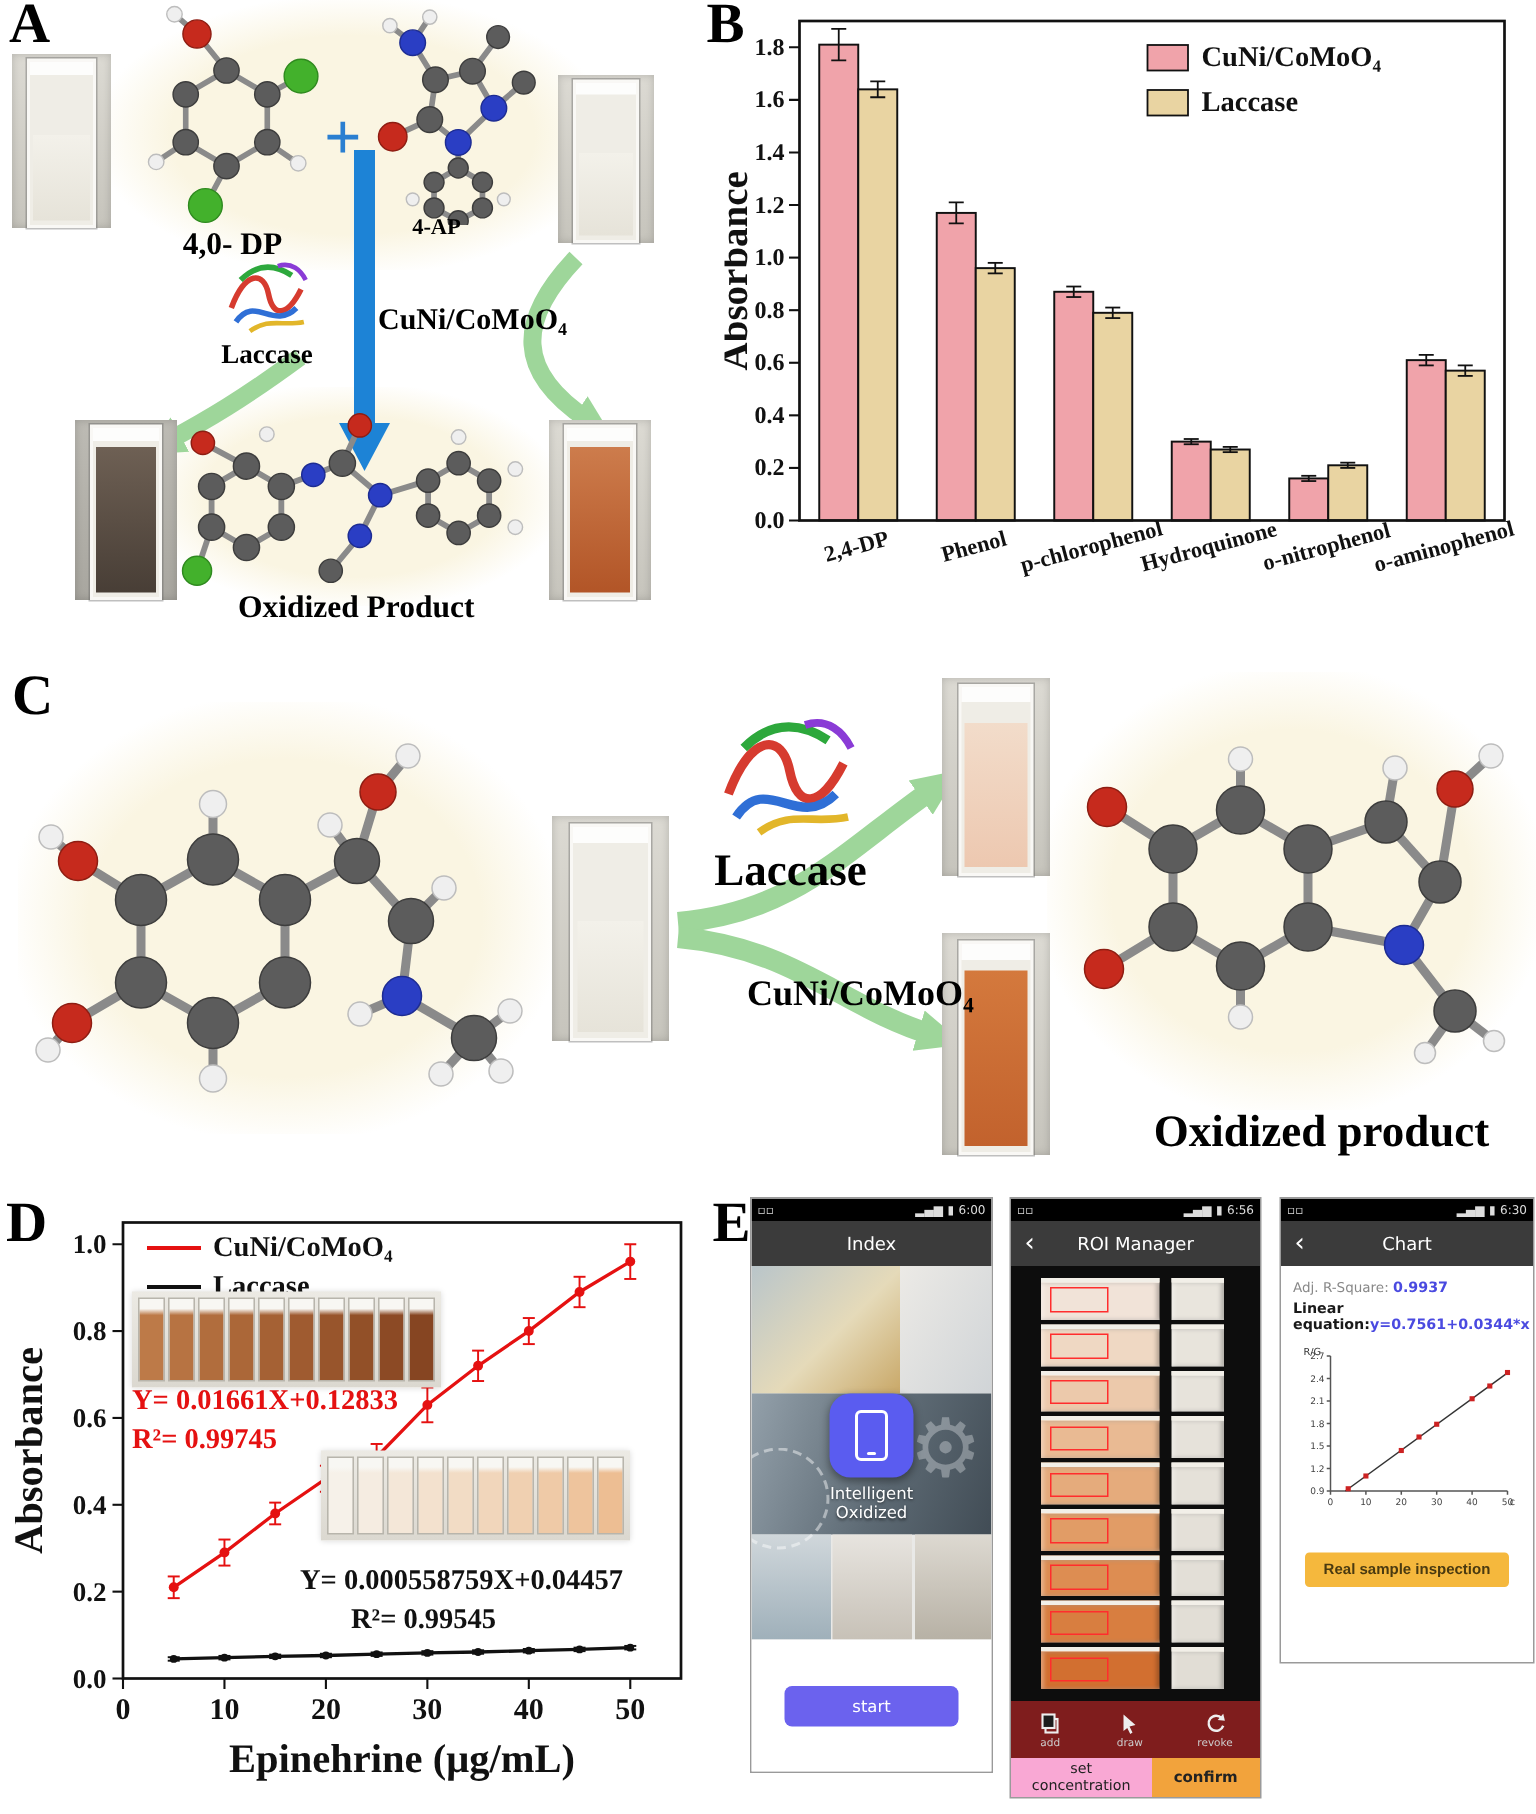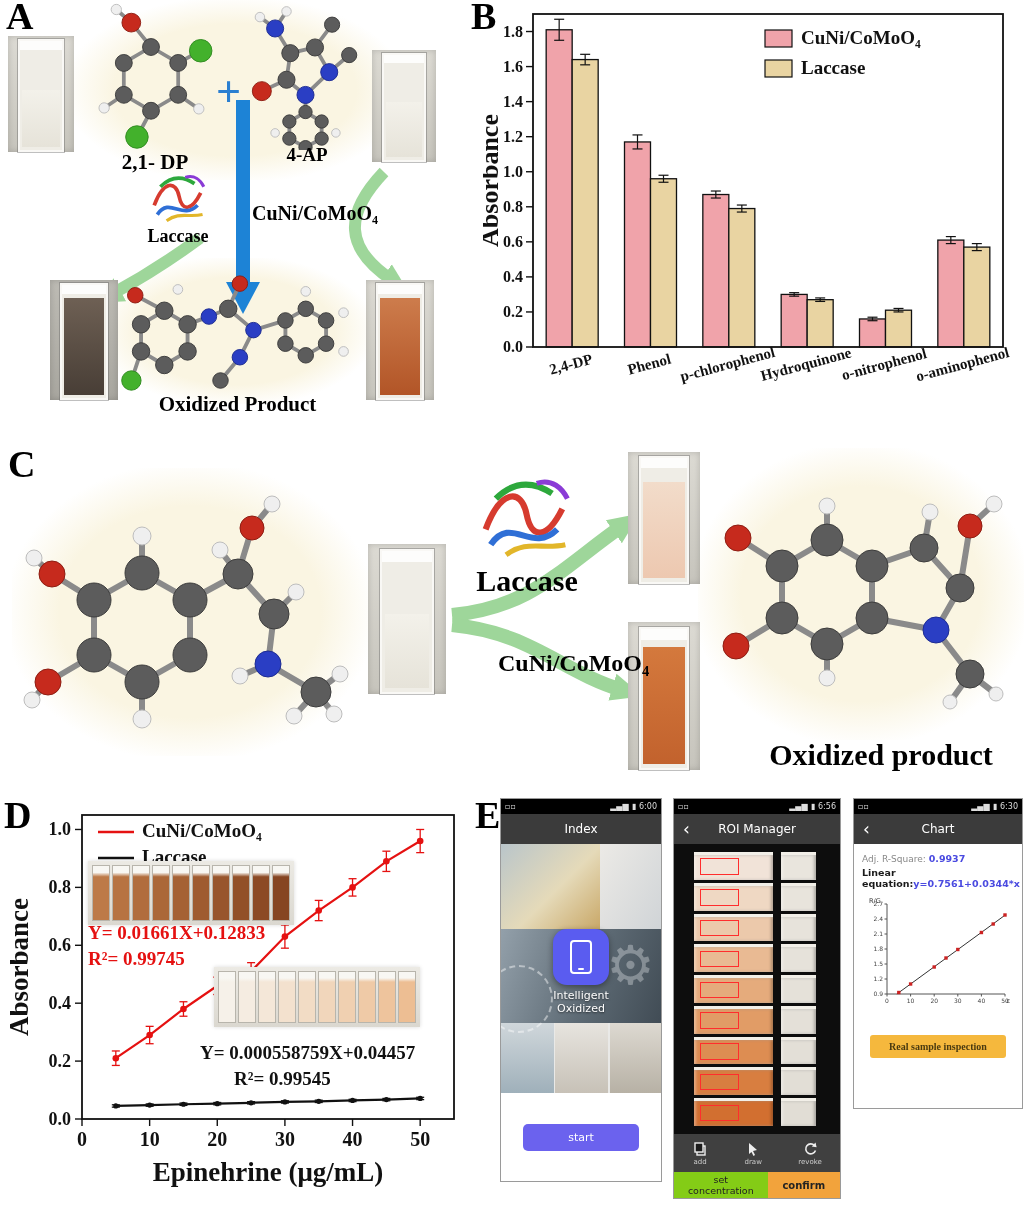--- a/index.html
+++ b/index.html
@@ -39,21 +39,21 @@
   .pA2{left:372px;top:50px;width:64px;height:112px;}
   .pA3{left:50px;top:280px;width:68px;height:120px;}
   .pA4{left:366px;top:280px;width:68px;height:120px;}
   .blobA1{left:70px;top:0;width:330px;height:180px;}
   .blobA2{left:100px;top:258px;width:270px;height:146px;}
   .molA1{left:88px;top:2px;}
   .molA2{left:248px;top:0;}
   .molA3{left:116px;top:272px;}
   .lacA{left:148px;top:168px;z-index:2;position:absolute;}
   .cap-24dp{left:100px;top:150px;width:110px;font-size:21px;}
-  .cap-4ap{left:262px;top:144px;width:90px;font-size:19px;}
+  .cap-4ap{left:246px;top:144px;width:90px;font-size:15px;}
   .plusA{position:absolute;left:216px;top:66px;font:bold 44px "Liberation Serif",serif;color:#2a7fd1;z-index:4;}
   .capLacA{left:134px;top:226px;width:88px;font-size:18px;}
   .capCatA{left:252px;top:202px;width:150px;font-size:20px;text-align:left;}
   .capProdA{left:120px;top:392px;width:235px;font-size:21px;}
 
   
   #chartB{position:absolute;left:18px;top:2px;z-index:2;}
 
   
   .blobC1{left:12px;top:28px;width:356px;height:288px;}
@@ -115,38 +115,38 @@
   .pfoot1{height:88px;background:#fff;display:flex;align-items:center;justify-content:center;flex:none;}
   .startbtn{width:72%;height:27px;background:#6b62ee;color:#fff;border:none;border-radius:5px;
             font-size:11px;font-family:"DejaVu Sans",sans-serif;cursor:pointer;}
 
   
   .pbody2{flex:1;background:#0d0d0d;display:flex;gap:8px;padding:8px 10px;position:relative;}
   .colL{margin-left:10px;width:54%;display:flex;flex-direction:column;gap:3px;}
   .colR{width:24%;display:flex;flex-direction:column;gap:3px;}
   .rcell{flex:1;position:relative;border-top:3px solid #f2efe8;box-shadow:inset 2px 0 3px rgba(255,255,255,.35), inset -2px 0 3px rgba(0,0,0,.25);}
   .roibox{position:absolute;left:8%;top:14%;width:46%;height:58%;border:1.5px solid #ff2d2d;}
-  .ptool{height:38px;background:#404040;display:flex;align-items:center;justify-content:space-around;flex:none;}
+  .ptool{height:38px;background:#7f1d1d;display:flex;align-items:center;justify-content:space-around;flex:none;}
   .tool{display:flex;flex-direction:column;align-items:center;gap:1px;color:#ddd;cursor:pointer;}
   .tlabel{font-size:7px;color:#ccc;}
   .pbtns{height:26px;display:flex;flex:none;}
-  .btn-setc{flex:1.35;background:#84cc16;border:none;font-size:9.5px;color:#222;
+  .btn-setc{flex:1.35;background:#f9a8d4;border:none;font-size:9.5px;color:#222;
             font-family:"DejaVu Sans",sans-serif;cursor:pointer;}
   .btn-confirm{flex:1;background:#f2a33c;border:none;font-size:10px;color:#222;font-weight:bold;
             font-family:"DejaVu Sans",sans-serif;cursor:pointer;}
 
   
   .pbody3{flex:1;background:#fff;padding:9px 8px;display:flex;flex-direction:column;align-items:center;}
   .rline{align-self:flex-start;font-size:9px;color:#888;}
   .rval{color:#4a4ae0;font-weight:bold;font-size:9.5px;}
   .eline{align-self:flex-start;font-size:9.5px;font-weight:bold;color:#1a1a1a;margin-top:3px;}
   .eval{color:#4a4ae0;}
   #chartE{margin-top:5px;}
   .realbtn{margin-top:9px;width:90%;height:23px;background:#f5b83d;border:none;border-radius:3px;
-           font-size:10px;font-weight:bold;color:#4a3a10;font-family:Liberation Serif, serif;cursor:pointer;}
+           font-size:10px;font-weight:bold;color:#4a3a10;font-family:Liberation Sans, sans-serif;cursor:pointer;}
 
   
   .tickB{font:bold 16px "Liberation Serif",serif;fill:#111;}
   .catB{font:bold 15px "Liberation Serif",serif;fill:#111;}
   .legB{font:bold 19px "Liberation Serif",serif;fill:#111;}
   .ylabB{font:bold 26px "Liberation Serif",serif;fill:#111;}
   .tickD{font:bold 18px "Liberation Serif",serif;fill:#111;}
   .tickDx{font:bold 20px "Liberation Serif",serif;fill:#111;}
   .legD{font:bold 19px "Liberation Serif",serif;fill:#111;}
   .annD{font:bold 19px "Liberation Serif",serif;}
@@ -320,21 +320,21 @@
     </svg>
 
     <svg class="lacA" width="62" height="56" viewBox="0 0 100 90">
       <path d="M10,60 C25,20 45,20 50,45 C55,70 70,70 85,40" stroke="#d63b2f" fill="none" stroke-width="6"></path>
       <path d="M15,75 C35,45 55,85 80,60" stroke="#2f6fd6" stroke-width="6" fill="none"></path>
       <path d="M20,30 C40,10 60,15 75,25" stroke="#2da83c" stroke-width="6" fill="none"></path>
       <path d="M30,85 C50,70 65,80 88,75" stroke="#e2b62a" stroke-width="5" fill="none"></path>
       <path d="M60,15 C75,10 85,20 90,30" stroke="#8a3bd6" stroke-width="5" fill="none"></path>
     </svg>
 
-    <div class="cap cap-24dp">2,1- DP</div>
+    <div class="cap cap-24dp">4,0- DP</div>
     <div class="plusA">+</div>
     <div class="cap cap-4ap">4-AP</div>
     <div class="cap capLacA">Laccase</div>
     <div class="cap capCatA">CuNi/CoMoO₄</div>
     <div class="cap capProdA">Oxidized Product</div>
   </section>
 
   <section class="panelB">
     <div class="plab" style="left:6px;top:-6px;">B</div>
     <div id="chartB"><svg width="535" height="435" viewBox="0 0 535 435">

